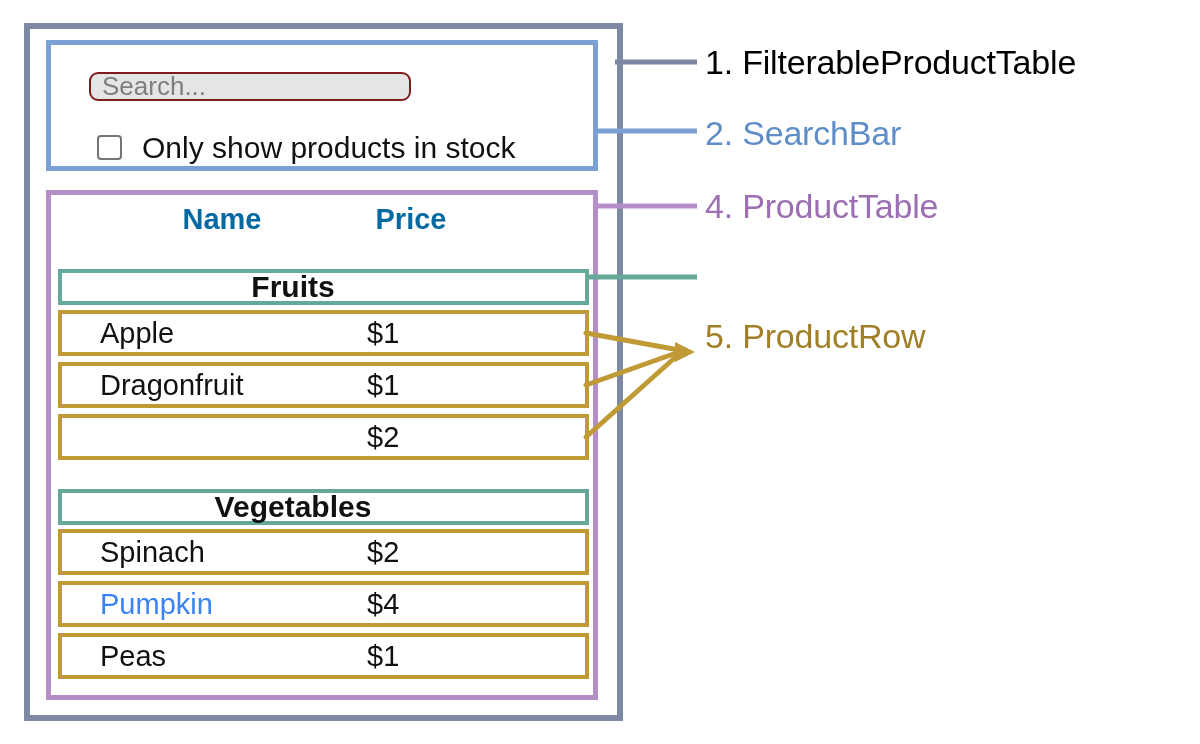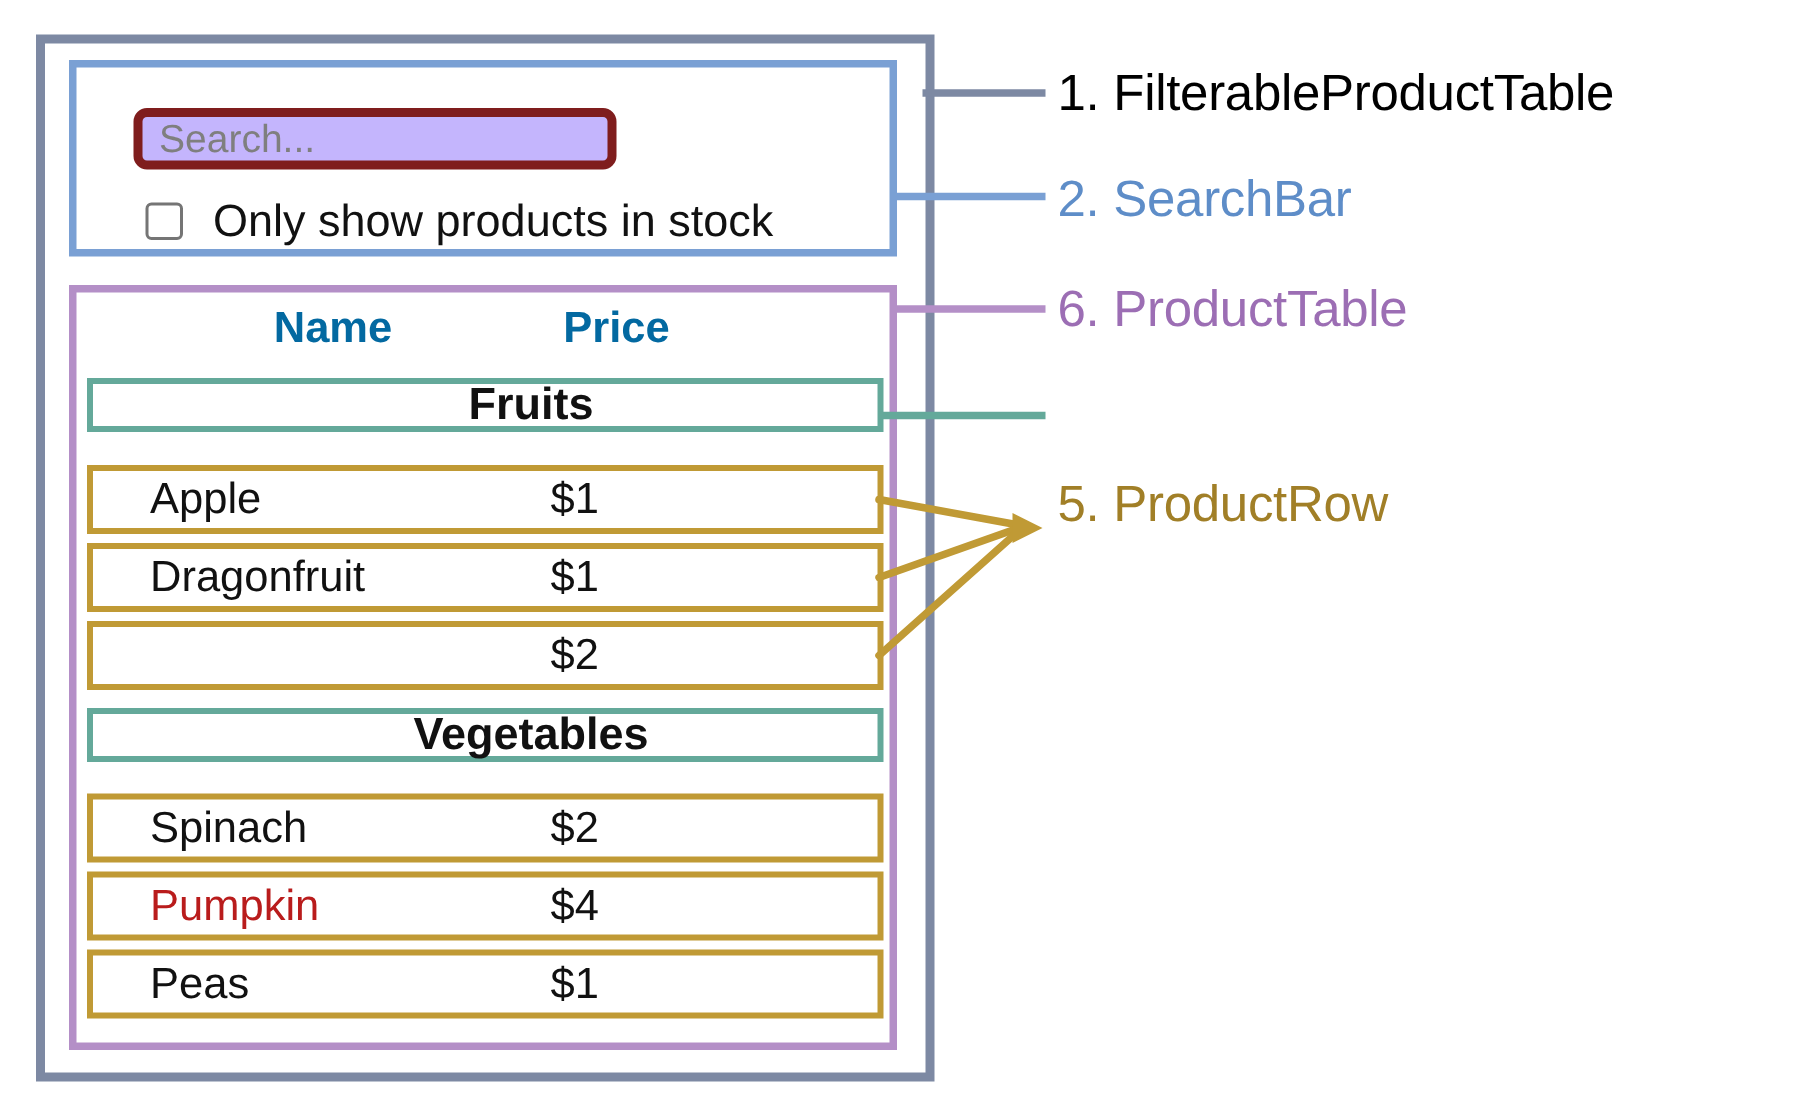--- a/index.html
+++ b/index.html
@@ -8,44 +8,44 @@
 
   .abs { position: absolute; }
 
   
   .frame-box   { left: 24px;  top: 23px;  width: 599px; height: 698px; border: 6px solid var(--frame); }
   .search-box  { left: 46px;  top: 40px;  width: 552px; height: 131px; border: 5px solid var(--blue); }
   .table-box   { left: 46px;  top: 190px; width: 552px; height: 510px; border: 5px solid var(--purple); }
 
   
   .search-input {
-    left: 89px; top: 72px; width: 322px; height: 41px;
-    border: 6px solid #7f1d1d; border-radius: 9px;
+    left: 89px; top: 72px; width: 322px; height: 29px;
+    border: 2px solid #7f1d1d; border-radius: 9px;
     font-family: "Liberation Sans", sans-serif;
-    font-size: 26px; color: #444; padding: 0 0 0 11px; outline: none; background: #c4b5fd;
+    font-size: 26px; color: #444; padding: 0 0 0 11px; outline: none; background: #e5e5e5;
   }
   .search-input::placeholder { color: #7f7f7f; opacity: 1; }
   .checkbox {
     left: 97px; top: 135px; width: 25px; height: 25px;
     border: 2px solid #757575; border-radius: 4px; background: #fff;
   }
   .checkbox-label {
     left: 142px; top: 132px; height: 32px; line-height: 32px;
     font-size: 30px; color: #111;
   }
 
   
   .th { top: 204px; height: 30px; line-height: 30px; width: 200px;
         text-align: center; font-size: 29px; font-weight: bold; color: #0369a1; }
   .th-name  { left: 122px; }
   .th-price { left: 311px; }
 
   
   .row { left: 58px; width: 531px; background: #fff; display: flex; align-items: center; }
-  .cat-row  { height: 36px; border: 4px solid var(--teal); justify-content: flex-end; }
+  .cat-row  { height: 36px; border: 4px solid var(--teal); justify-content: flex-start; margin-top: 17px; }
   .prod-row { height: 46px; border: 4px solid var(--gold); }
   .cat-label { width: 462px; text-align: center; font-size: 30px; font-weight: bold; color: #111; }
   .cell-name  { position: absolute; left: 38px;  font-size: 29px; color: #111; }
   .cell-price { position: absolute; left: 305px; font-size: 29px; color: #111; }
 
   .r-fruits      { top: 252px; }
   .r-apple       { top: 310px; }
   .r-dragonfruit { top: 362px; }
   .r-passionfruit{ top: 414px; }
   .r-vegetables  { top: 472px; }
@@ -99,31 +99,31 @@
 
   <div class="abs row cat-row r-vegetables">
     <div class="cat-label">Vegetables</div>
   </div>
 
   <div class="abs row prod-row r-spinach">
     <span class="cell-name" style="color: rgb(17, 17, 17);">Spinach</span>
     <span class="cell-price">$2</span>
   </div>
   <div class="abs row prod-row r-pumpkin">
-    <span class="cell-name" style="color: #b91c1c;">Pumpkin</span>
+    <span class="cell-name" style="color: #3b82f6;">Pumpkin</span>
     <span class="cell-price">$4</span>
   </div>
   <div class="abs row prod-row r-peas">
     <span class="cell-name" style="color: rgb(17, 17, 17);">Peas</span>
     <span class="cell-price">$1</span>
   </div>
 
   <div class="abs hlabel hl-1" style="color: #000000;">1. FilterableProductTable</div>
   <div class="abs hlabel hl-2" style="color: rgb(94, 141, 200);">2. SearchBar</div>
-  <div class="abs hlabel hl-3" style="color: rgb(156, 110, 180);">6. ProductTable</div>
+  <div class="abs hlabel hl-3" style="color: rgb(156, 110, 180);">4. ProductTable</div>
   <div class="abs hlabel hl-5" style="color: rgb(161, 127, 39);">5. ProductRow</div>
 
   <svg class="abs connectors" viewBox="0 0 1200 744" xmlns="http://www.w3.org/2000/svg">
     <line x1="615" y1="62" x2="697" y2="62" style="stroke:var(--frame)" stroke-width="5"></line>
     <line x1="594" y1="131" x2="697" y2="131" style="stroke:var(--blue)" stroke-width="5"></line>
     <line x1="594" y1="206" x2="697" y2="206" style="stroke:var(--purple)" stroke-width="5"></line>
     <line x1="586" y1="277" x2="697" y2="277" style="stroke:var(--teal)" stroke-width="5"></line>
     <line x1="586" y1="333" x2="679" y2="350" style="stroke:var(--gold)" stroke-width="5" stroke-linecap="round"></line>
     <line x1="586" y1="385" x2="679" y2="352" style="stroke:var(--gold)" stroke-width="5" stroke-linecap="round"></line>
     <line x1="586" y1="437" x2="679" y2="354" style="stroke:var(--gold)" stroke-width="5" stroke-linecap="round"></line>

